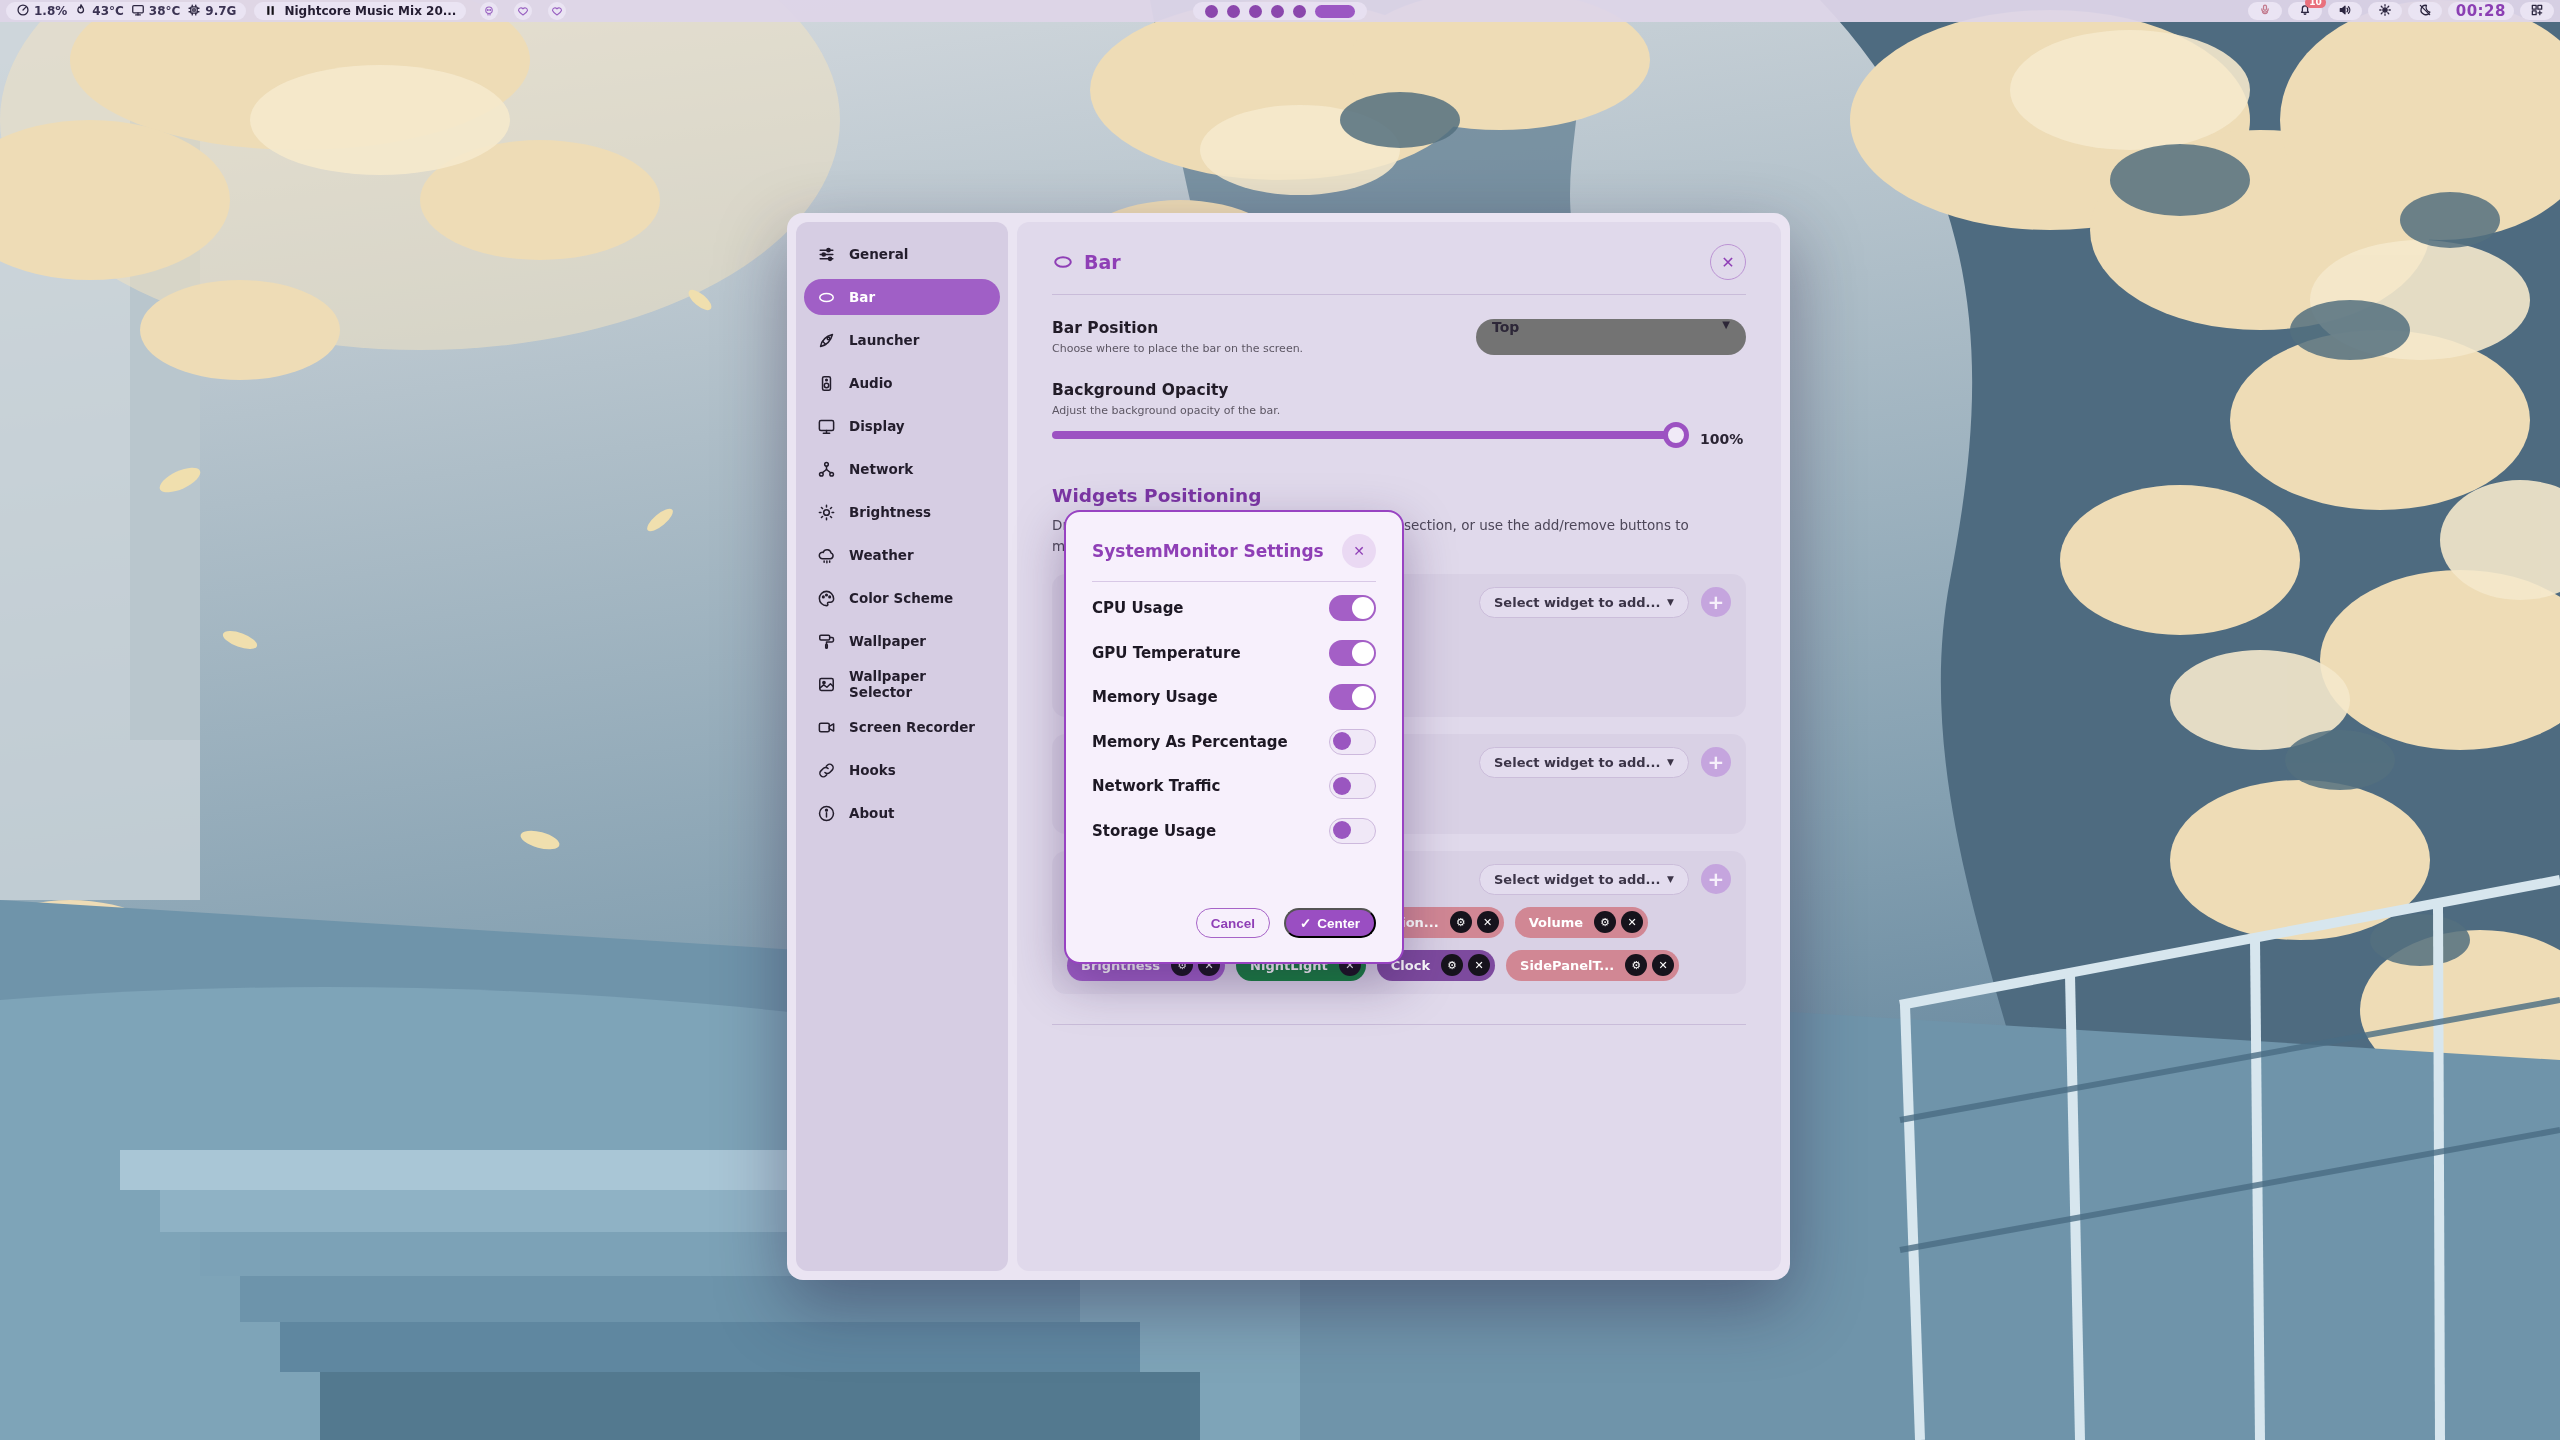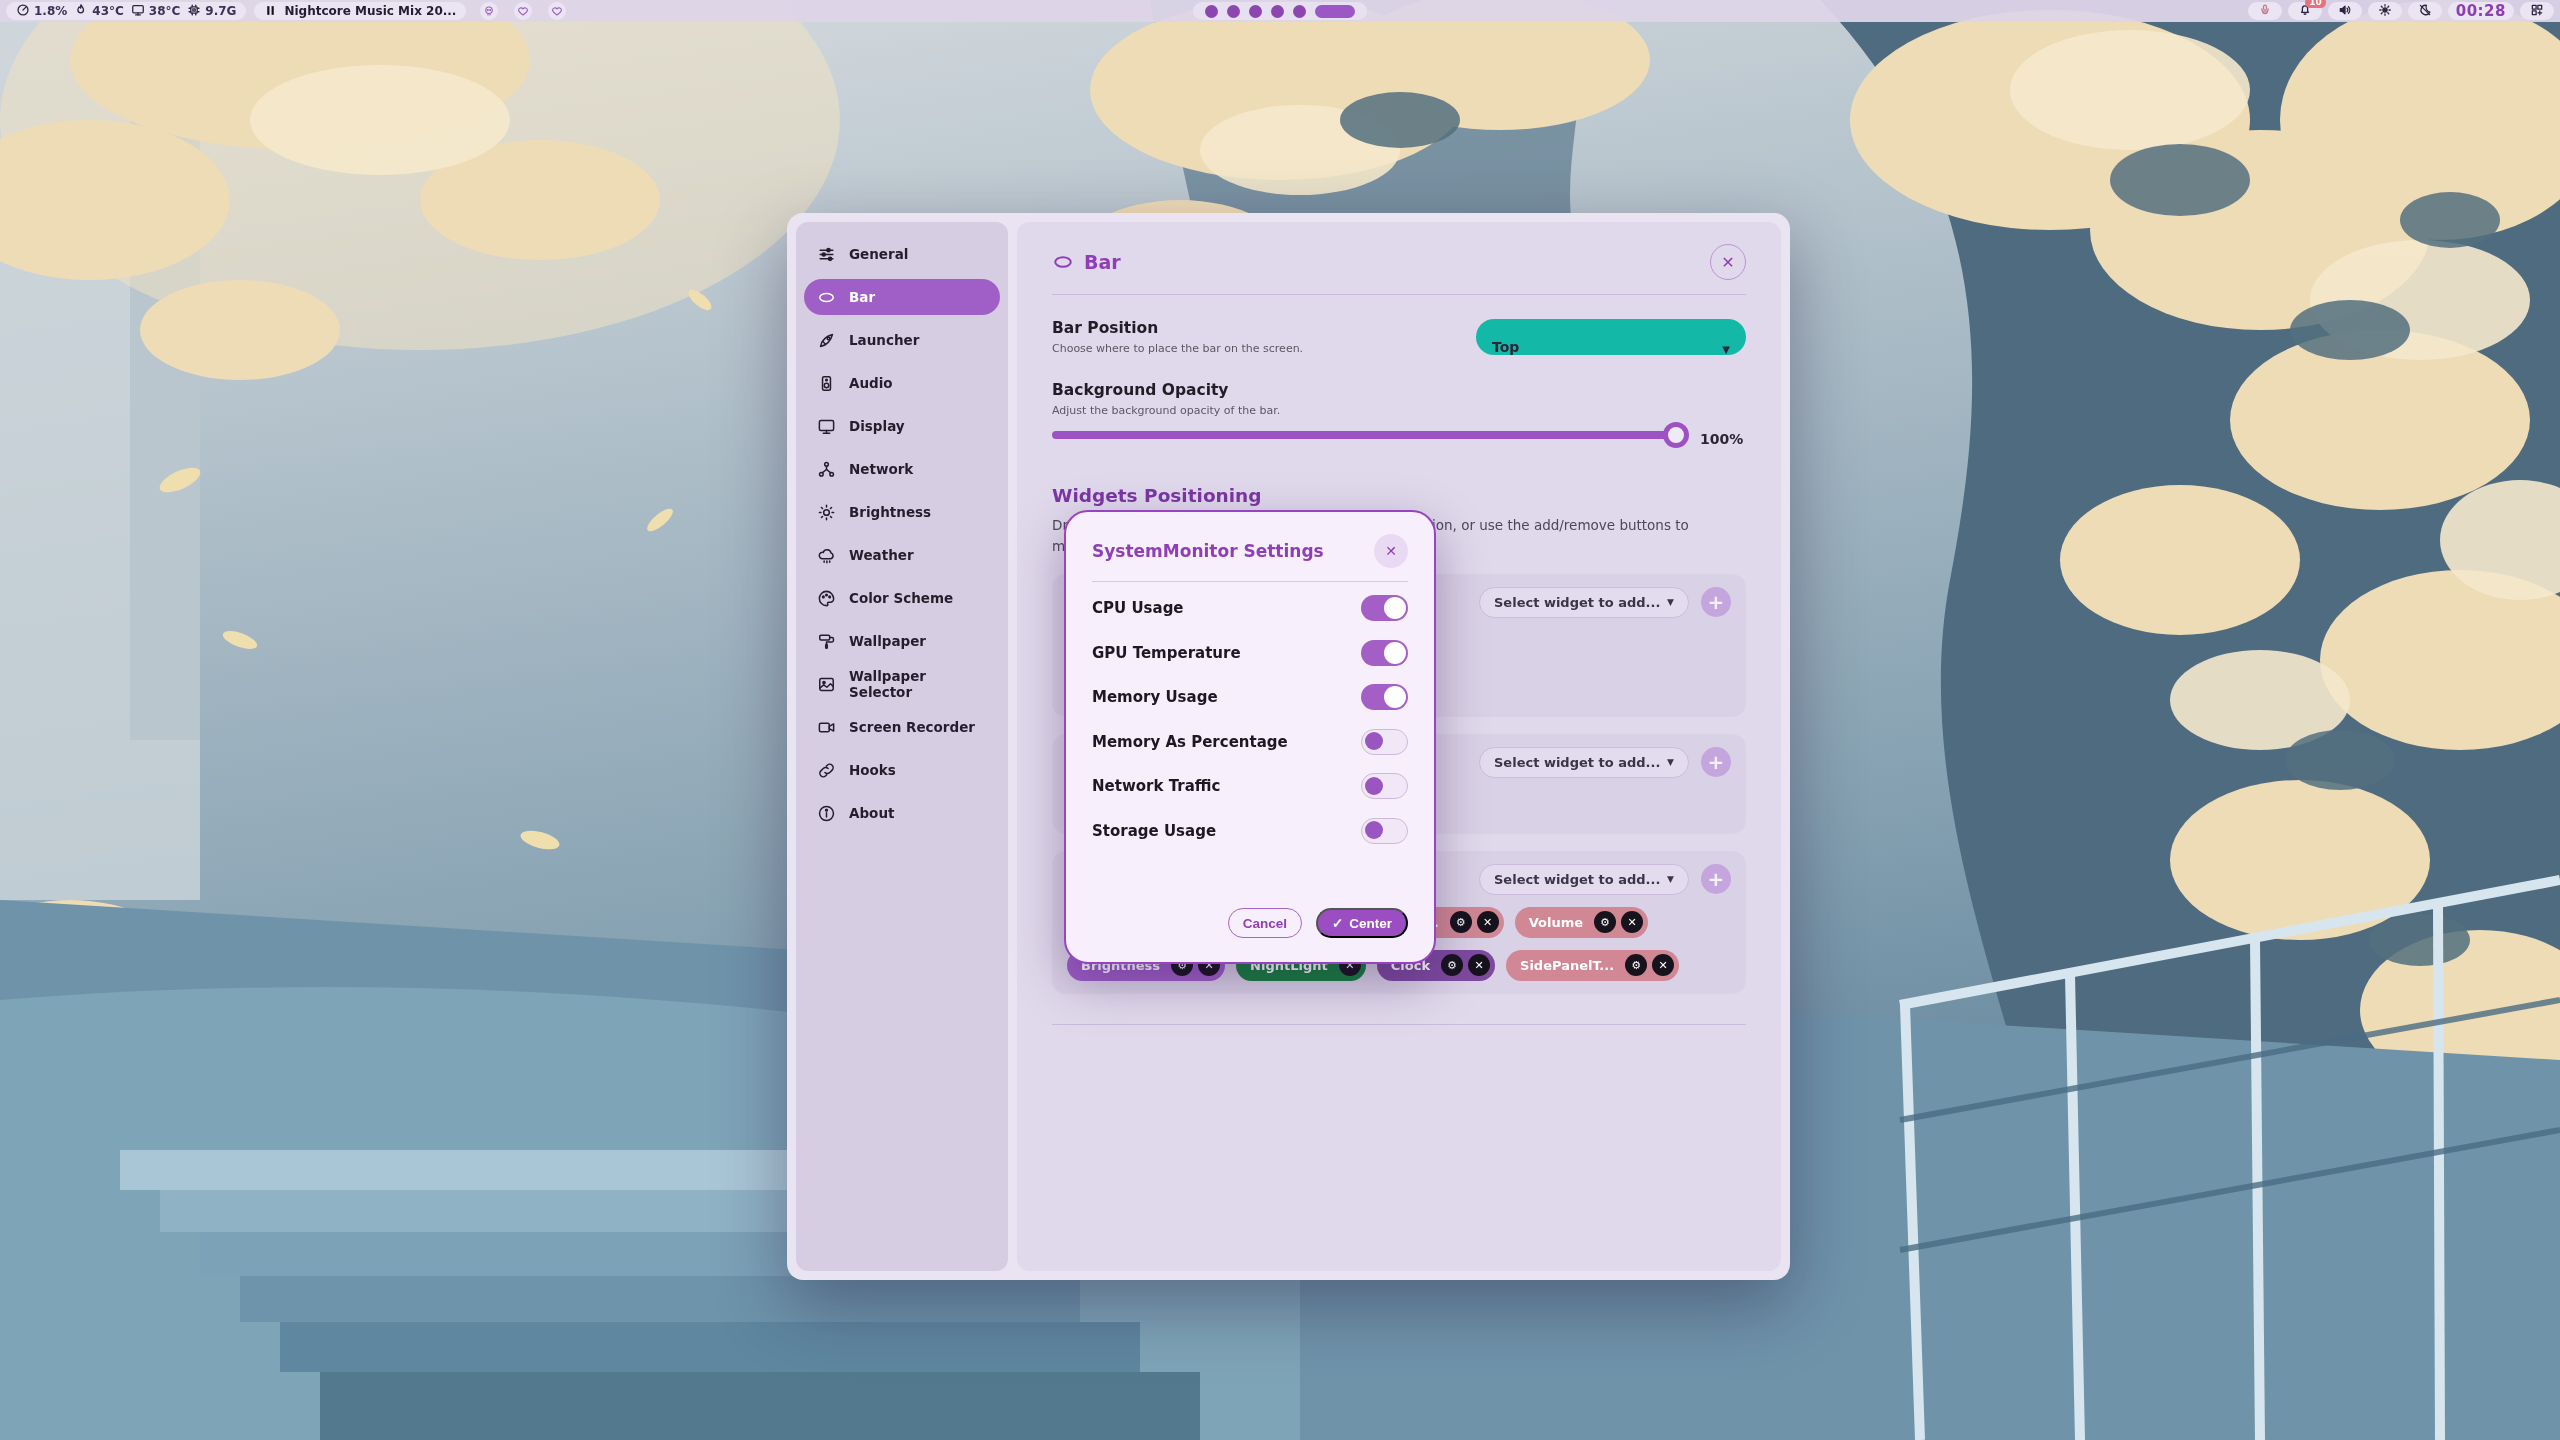--- a/index.html
+++ b/index.html
@@ -35,42 +35,42 @@
   .side-item svg { flex-shrink:0; }
   .side-item.active { background:#a05fc6; color:#fff; }
   .main { flex:1; background:#e0d9eb; border-radius:12px; padding:22px 35px; position:relative; overflow:hidden; }
   .main-header { display:flex; align-items:center; gap:10px; }
   .main-title { color:#8f3fb6; font-size:19px; font-weight:700; }
   .hdr-close { margin-left:auto; width:36px; height:36px; border-radius:50%; border:1.5px solid #bb93d3; color:#8f3fb6; display:flex; align-items:center; justify-content:center; font-size:16px; cursor:pointer; }
   .divider { border:none; border-top:1px solid #c9bcd9; margin:14px 0 0 0; }
   .setting-row { display:flex; align-items:center; margin-top:24px; }
   .setting-label { font-size:15.5px; font-weight:700; color:#221c28; }
   .setting-desc { font-size:11px; color:#5c5663; margin-top:5px; }
-  .dropdown { margin-left:auto; width:270px; height:36px; background:#14b8a6; border-radius:18px; display:flex; align-items:flex-end; padding:0 16px; font-size:14px; font-weight:600; color:#2d2738; cursor:pointer; }
+  .dropdown { margin-left:auto; width:270px; height:36px; background:#737373; border-radius:18px; display:flex; align-items:flex-start; padding:0 16px; font-size:14px; font-weight:600; color:#2d2738; cursor:pointer; }
   .dropdown .caret { margin-left:auto; font-size:10px; color:#2d2738; }
   .slider-row { display:flex; margin-top:14px; gap:13px; }
   .slider-track { flex:1; height:8px; border-radius:4px; background:#9c52c2; position:relative; }
   .slider-knob { position:absolute; right:-2px; top:50%; transform:translateY(-50%); width:26px; height:26px; border-radius:50%; background:#f0eaf7; border:5px solid #9c52c2; }
   .slider-value { font-size:14px; font-weight:600; color:#2a2433; width:46px; }
   .wp-title { margin-top:38px; color:#7b36a4; font-size:18.5px; font-weight:700; }
   .wp-desc { margin-top:9px; font-size:13.5px; color:#4d4759; line-height:1.55; max-width:100%; }
   .section { margin-top:17px; background:#d9d1e5; border-radius:14px; padding:13px 15px; }
   .section-head { display:flex; align-items:center; }
   .section-label { font-size:15px; font-weight:700; color:#251f2e; }
   .mini-dd { margin-left:auto; width:210px; height:31px; background:#e3dcee; border:1px solid #cbbdda; border-radius:16px; display:flex; align-items:center; padding:0 14px; font-size:13px; font-weight:600; color:#3c3548; cursor:pointer; }
   .mini-dd .caret { margin-left:auto; font-size:9px; }
   .add-btn { margin-left:12px; width:30px; height:30px; border-radius:50%; background:#c5a5de; color:#f6f0fb; font-size:20px; font-weight:600; display:flex; align-items:center; justify-content:center; cursor:pointer; }
   .chip-row { display:flex; gap:11px; margin-top:12px; }
   .chip { height:31px; border-radius:16px; display:flex; align-items:center; padding:0 5px 0 14px; gap:5px; color:#fff; font-size:13px; font-weight:600; white-space:nowrap; }
   .chip-btn { width:22px; height:22px; border-radius:50%; background:#16131c; color:#fff; display:flex; align-items:center; justify-content:center; font-size:11px; cursor:pointer; }
   .end-divider { border:none; border-top:1px solid #c9bcd9; margin-top:30px; }
 
   
-  .modal { position:absolute; left:1064px; top:510px; width:372px; height:454px; z-index:40;
-    background:#f7f0fc; border:2px solid #9843c2; border-radius:24px; box-shadow:0 18px 50px rgba(50,20,80,.35); padding:22px 26px; display:flex; flex-direction:column; }
+  .modal { position:absolute; left:1064px; top:510px; width:340px; height:454px; z-index:40;
+    background:#f7f0fc; border:2px solid #9843c2; border-radius:16px; box-shadow:0 18px 50px rgba(50,20,80,.35); padding:22px 26px; display:flex; flex-direction:column; }
   .modal-head { display:flex; align-items:center; }
   .modal-title { color:#8f3fb6; font-size:17px; font-weight:700; }
   .modal-close { margin-left:auto; width:34px; height:34px; border-radius:50%; background:#ead9f3; color:#8f3fb6; display:flex; align-items:center; justify-content:center; font-size:14px; cursor:pointer; }
   .modal-divider { border:none; border-top:1px solid #d8c8e6; margin:13px 0 4px 0; }
   .toggle-row { display:flex; align-items:center; height:44.5px; }
   .toggle-label { font-size:15px; font-weight:700; color:#1d1824; }
   .toggle { margin-left:auto; width:47px; height:26px; border-radius:13px; position:relative; cursor:pointer; }
   .toggle.on { background:#a45fc6; }
   .toggle.on .knob { position:absolute; right:2px; top:2px; width:22px; height:22px; border-radius:50%; background:#fff; }
   .toggle.off { background:#f0e8f7; border:1.5px solid #cdb9dd; }

